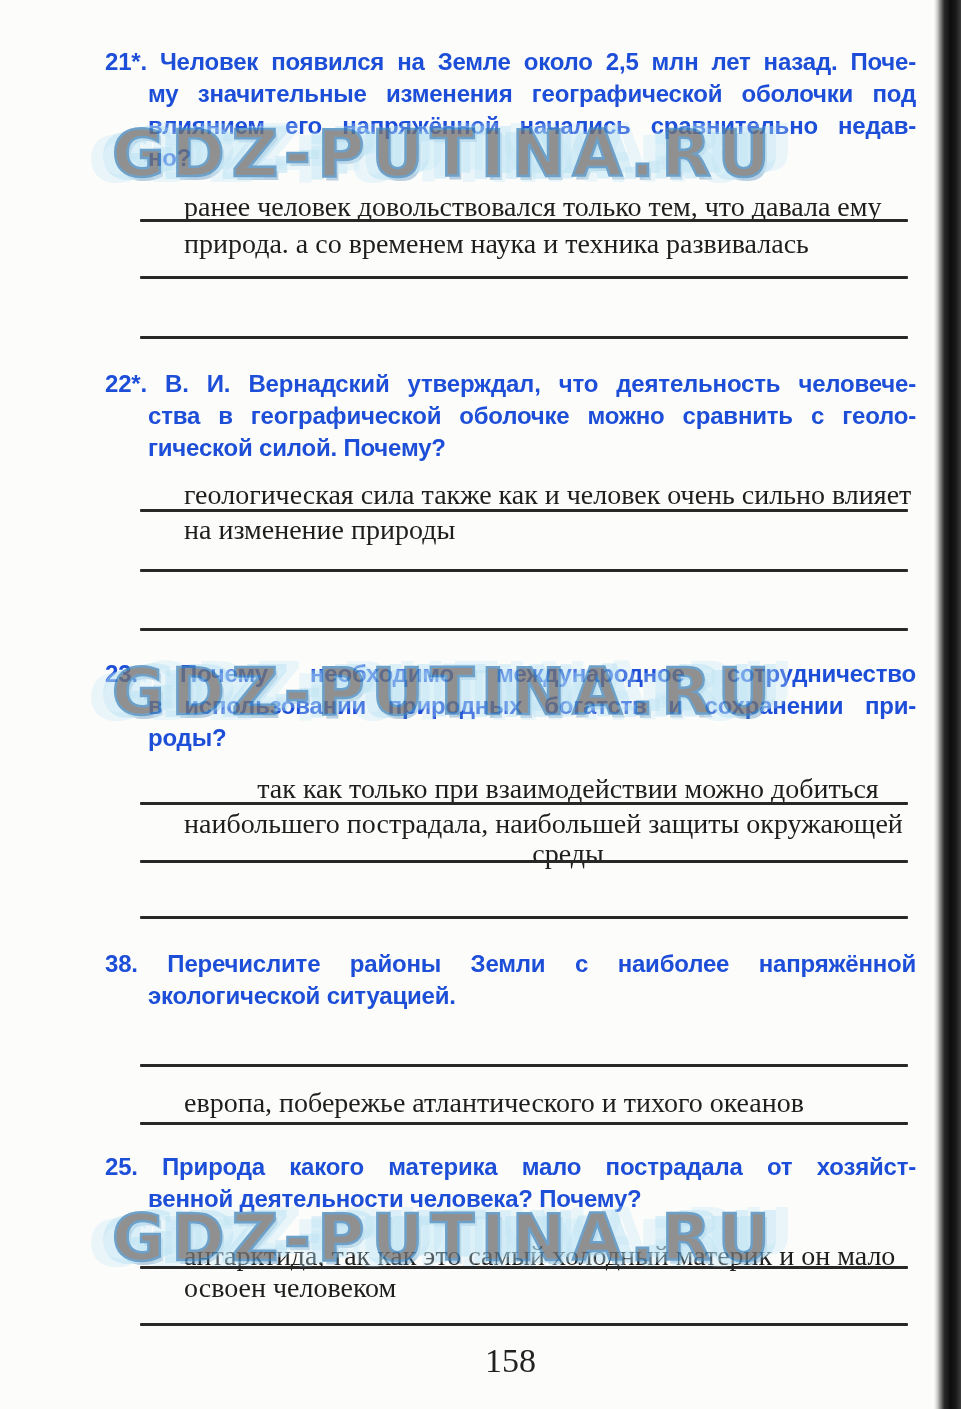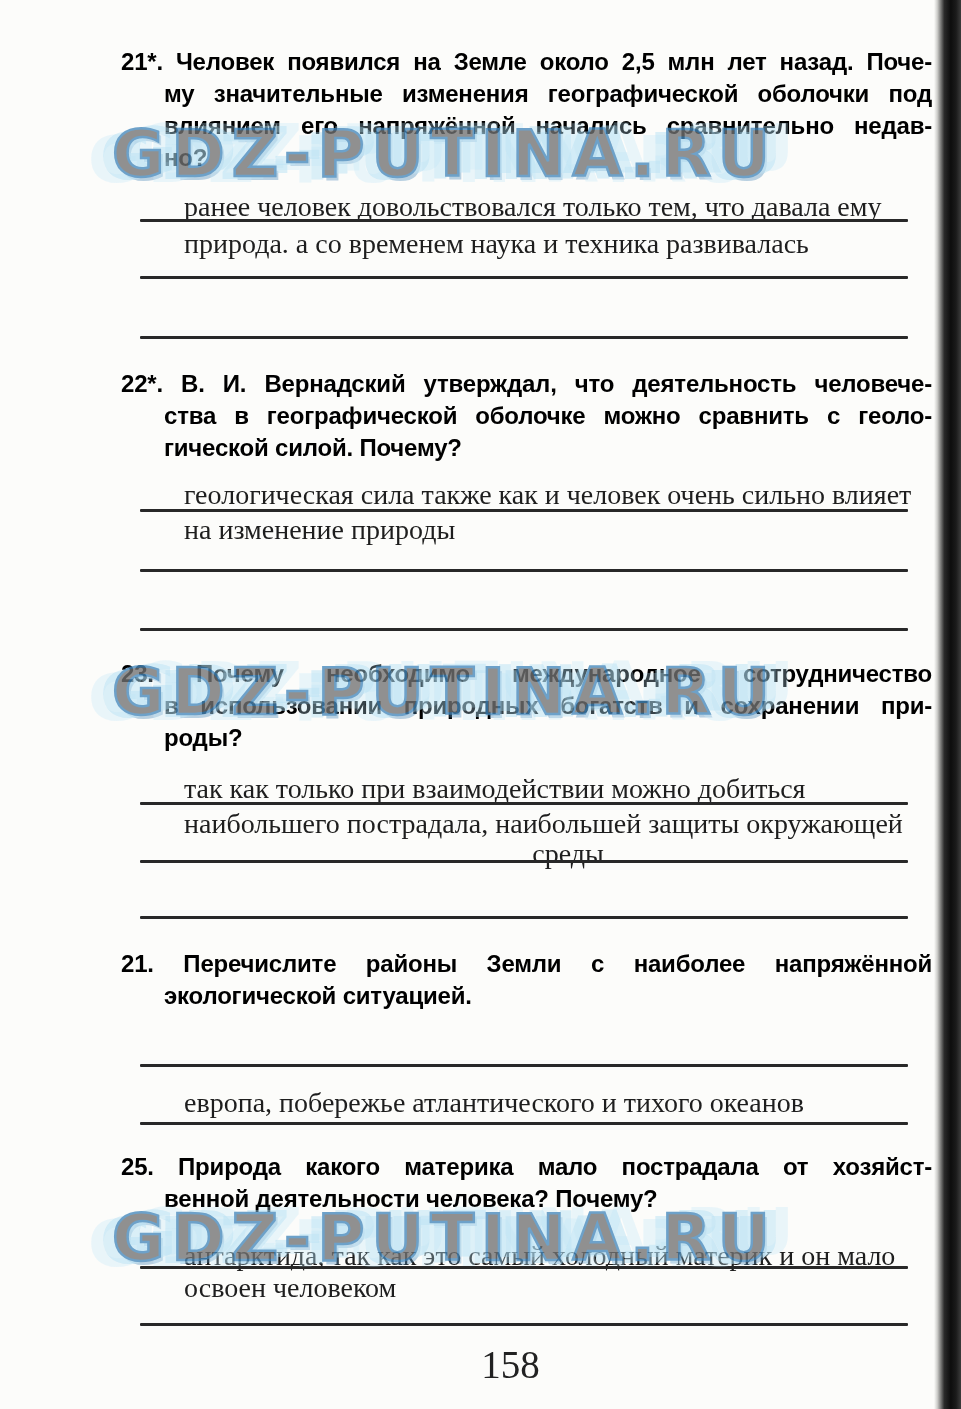--- a/index.html
+++ b/index.html
@@ -11,23 +11,23 @@
     overflow:hidden;
     font-family:"Liberation Sans", sans-serif;
   }
   
   .scan-edge {
     position:absolute; top:0; right:0; width:27px; height:100%;
     background:linear-gradient(90deg,#fcfcfa 0%,#cfcfcc 12%,#2a2a2a 38%,#0d0d0d 62%,#1b1b1b 82%,#3c3c3c 100%);
   }
   
   .q {
-    position:absolute; left:121px; width:811px;
+    position:absolute; left:105px; width:811px;
     font-weight:bold; font-size:24px; line-height:32px;
-    color:#000000; letter-spacing:-0.2px;
+    color:#1d4ed8; letter-spacing:-0.2px;
     font-family:"Liberation Sans", sans-serif;
   }
   .q-line.just { text-align:justify; text-align-last:justify; }
   .q-line.wrap { margin-left:43px; }
   .q-num { font-weight:bold; }
   
   .a-line {
     position:absolute; left:148px; width:768px;
     font-family:"Liberation Serif", serif;
     font-size:28px; line-height:34px; color:#1e1e1e;
@@ -55,21 +55,21 @@
       3px 4px 0 rgba(80,140,185,0.5);
     opacity:0.78;
     z-index:5;
     pointer-events:none;
     white-space:nowrap;
   }
   .page-number {
     position:absolute; left:105px; width:811px; top:1342px;
     text-align:center;
     font-family:"Liberation Serif", serif;
-    font-size:39px; color:#222222;
+    font-size:34px; color:#222222;
   }
 </style>
 </head>
 <body>
 
 <div class="page">
 
   <div class="q" style="top:46px;">
     <div class="q-line just"><span class="q-num">21*.</span> <span>Человек появился на Земле около 2,5 млн лет назад. Поче-</span></div>
     <div class="q-line wrap just">му значительные изменения географической оболочки под</div>
@@ -94,29 +94,29 @@
   <div class="a-line" style="top:513px;">на изменение природы</div>
   <div class="rule" style="top:569px;"></div>
   <div class="rule" style="top:628px;"></div>
 
   <div class="q" style="top:658px;">
     <div class="q-line just"><span class="q-num">23.</span> <span>Почему необходимо международное сотрудничество</span></div>
     <div class="q-line wrap just">в использовании природных богатств и сохранении при-</div>
     <div class="q-line wrap">роды?</div>
   </div>
 
-  <div class="a-line" style="top:772px;">так как только при взаимодействии можно добиться</div>
+  <div class="a-line" style="top:772px;text-align:center;">так как только при взаимодействии можно добиться</div>
   <div class="rule" style="top:802px;"></div>
   <div class="a-line" style="top:807px;">наибольшего пострадала, наибольшей защиты окружающей</div>
   <div class="a-line" style="top:837px;text-align:center;">среды</div>
   <div class="rule" style="top:860px;"></div>
   <div class="rule" style="top:916px;"></div>
 
   <div class="q" style="top:948px;">
-    <div class="q-line just"><span class="q-num">21.</span> <span>Перечислите районы Земли с наиболее напряжённой</span></div>
+    <div class="q-line just"><span class="q-num">38.</span> <span>Перечислите районы Земли с наиболее напряжённой</span></div>
     <div class="q-line wrap">экологической ситуацией.</div>
   </div>
 
   <div class="a-line" style="top:1086px;">европа, побережье атлантического и тихого океанов</div>
   <div class="rule" style="top:1064px;"></div>
   <div class="rule" style="top:1122px;"></div>
 
   <div class="q" style="top:1151px;">
     <div class="q-line just"><span class="q-num">25.</span> <span>Природа какого материка мало пострадала от хозяйст-</span></div>
     <div class="q-line wrap">венной деятельности человека? Почему?</div>

